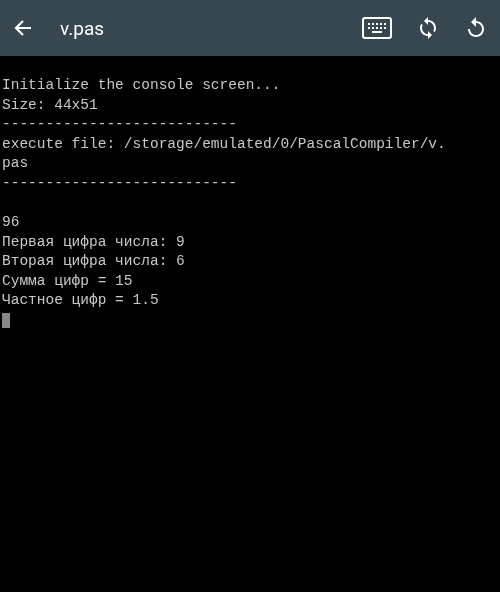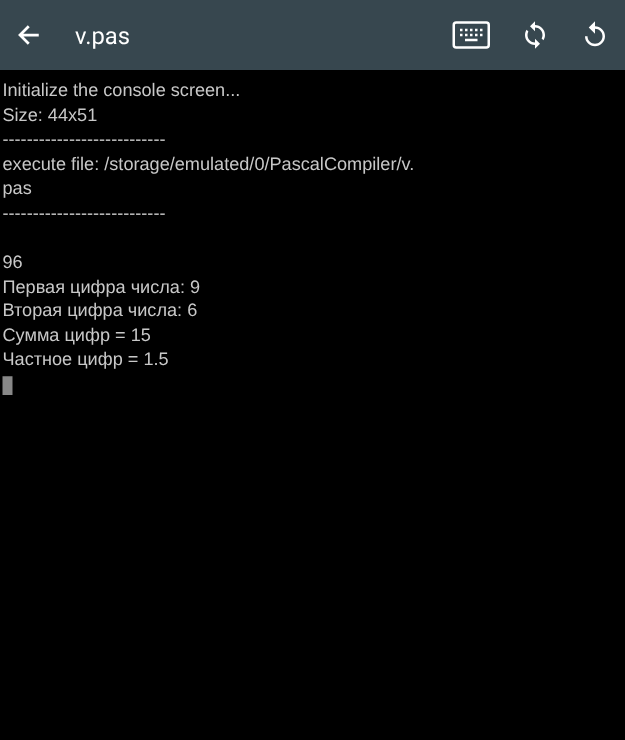--- a/index.html
+++ b/index.html
@@ -52,25 +52,25 @@
       width: 30px;
       height: 22px;
       border: 2px solid #fff;
       border-radius: 3px;
       display: flex;
       align-items: center;
       justify-content: center;
       cursor: pointer;
     }
     .console {
-      padding: 8px 2px;
+      padding: 20px 2px;
       color: #c8c8c8;
       font-size: 14.5px;
       line-height: 1.35;
-      font-family: Liberation Sans, sans-serif;
+      font-family: Liberation Mono, monospace;
       white-space: pre;
     }
     .cursor {
       display: inline-block;
       width: 8px;
       height: 15px;
       background: #888;
       vertical-align: text-bottom;
     }
   </style>

